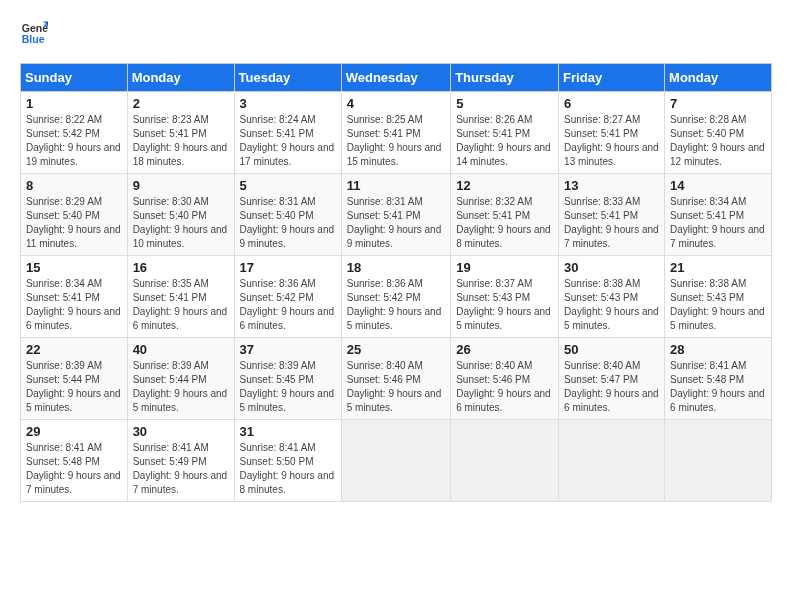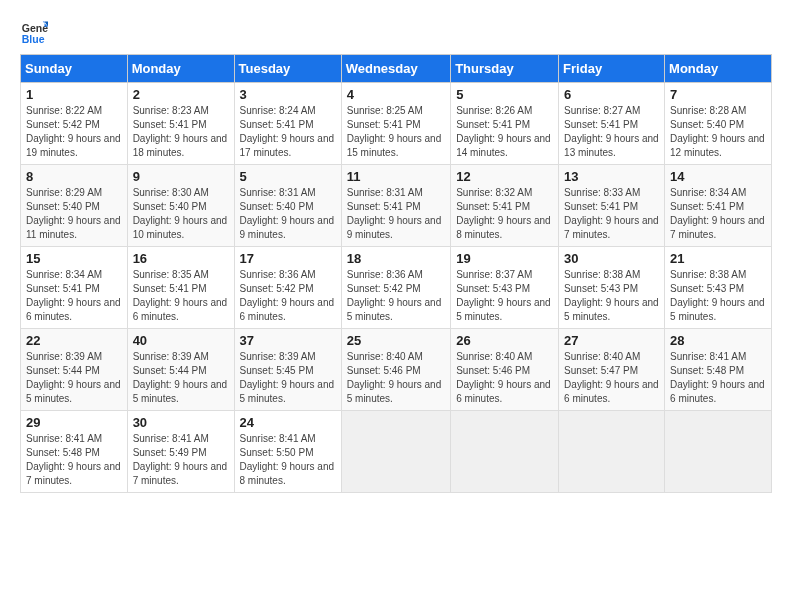--- a/index.html
+++ b/index.html
@@ -39,21 +39,21 @@
       line-height: 1.1;
     }
     .subtitle {
       font-size: 15px;
       color: #555;
       text-align: right;
     }
     .calendar {
       width: 100%;
       border-collapse: collapse;
-      margin-top: 8px;
+      margin-top: 17px;
     }
     .calendar th {
       background-color: #1a73e8;
       color: #fff;
       font-size: 13px;
       font-weight: bold;
       padding: 6px 4px;
       text-align: left;
       border: 1px solid #ccc;
     }
@@ -227,39 +227,39 @@
       </td>
           <td>
         <span class="day-number">25</span>
         <span class="day-info">Sunrise: 8:40 AM<br>Sunset: 5:46 PM<br>Daylight: 9 hours and 5 minutes.</span>
       </td>
           <td>
         <span class="day-number">26</span>
         <span class="day-info">Sunrise: 8:40 AM<br>Sunset: 5:46 PM<br>Daylight: 9 hours and 6 minutes.</span>
       </td>
           <td>
-        <span class="day-number">27</span>
+        <span class="day-number">50</span>
         <span class="day-info">Sunrise: 8:40 AM<br>Sunset: 5:47 PM<br>Daylight: 9 hours and 6 minutes.</span>
       </td>
           <td>
         <span class="day-number">28</span>
         <span class="day-info">Sunrise: 8:41 AM<br>Sunset: 5:48 PM<br>Daylight: 9 hours and 6 minutes.</span>
       </td>
         </tr>
         <tr>
           <td>
         <span class="day-number">29</span>
         <span class="day-info">Sunrise: 8:41 AM<br>Sunset: 5:48 PM<br>Daylight: 9 hours and 7 minutes.</span>
       </td>
           <td>
         <span class="day-number">30</span>
         <span class="day-info">Sunrise: 8:41 AM<br>Sunset: 5:49 PM<br>Daylight: 9 hours and 7 minutes.</span>
       </td>
           <td>
-        <span class="day-number">24</span>
+        <span class="day-number">31</span>
         <span class="day-info">Sunrise: 8:41 AM<br>Sunset: 5:50 PM<br>Daylight: 9 hours and 8 minutes.</span>
       </td>
           <td class="empty-cell"></td>
           <td class="empty-cell"></td>
           <td class="empty-cell"></td>
           <td class="empty-cell"></td>
         </tr>
       </tbody>
   </table>
 </div>

